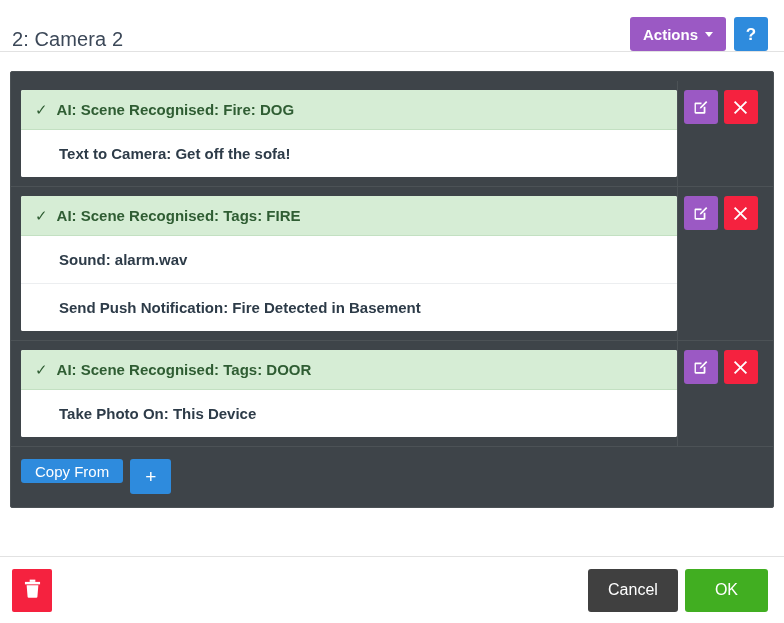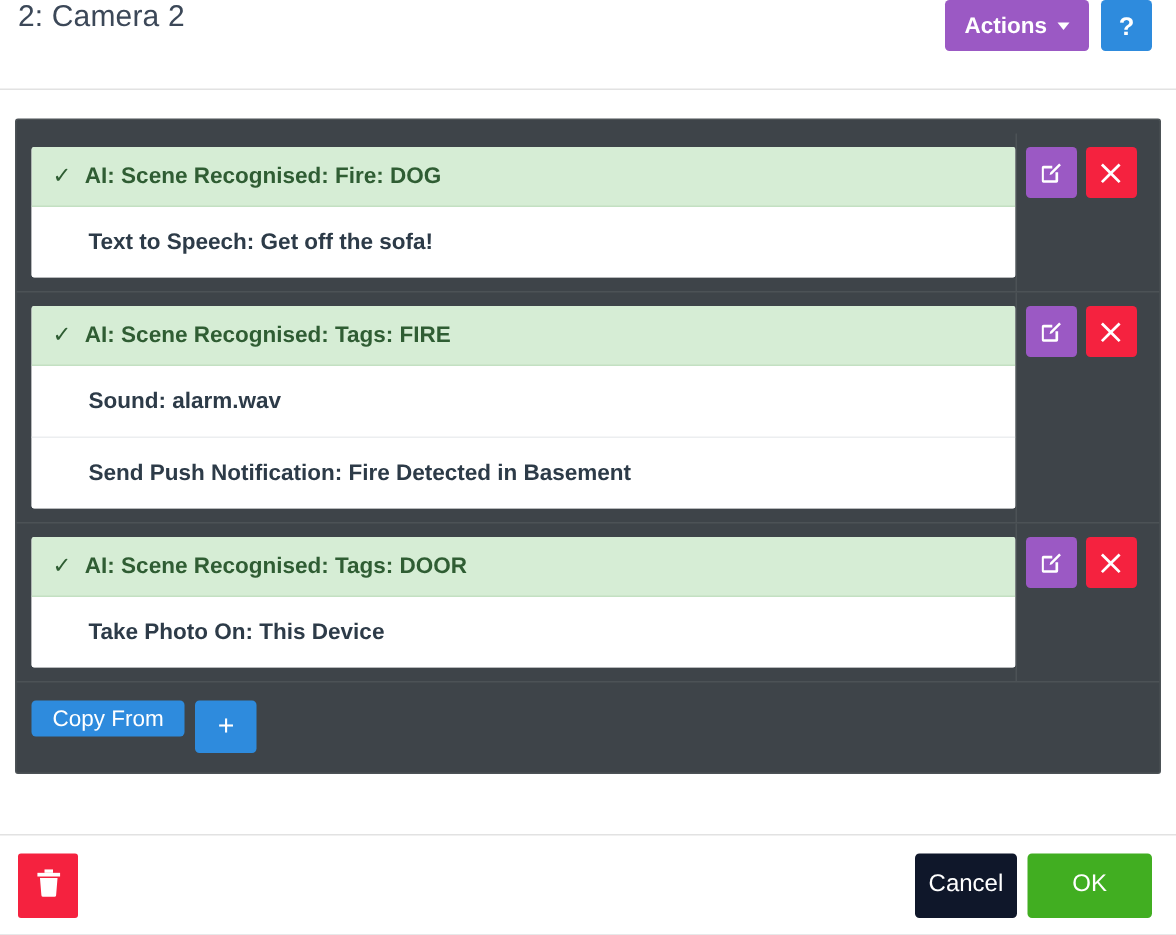--- a/index.html
+++ b/index.html
@@ -7,23 +7,23 @@
     margin: 0; padding: 0;
     width: 784px; height: 623px;
     background: #ffffff;
     font-family: "Liberation Sans", sans-serif;
     overflow: hidden;
   }
 
   
   .header {
     position: relative;
-    height: 60px;
-    display: flex;
-    align-items: flex-start;
+    height: 52px;
+    display: flex;
+    align-items: flex-end;
     padding: 0 16px 0 12px;
     border-bottom: 1px solid #e2e2e2;
     background: #fff;
   }
   .page-title {
     font-size: 20px;
     color: #3c4858;
     font-weight: 400;
     letter-spacing: .1px;
   }
@@ -177,24 +177,24 @@
     background: #f5223f;
     width: 40px; height: 43px;
     border-radius: 2px;
   }
   .footer-right {
     margin-left: auto;
     display: flex;
     gap: 7px;
   }
   .btn-cancel {
-    background: #0f172a;
+    background: #404040;
     font-size: 16px;
     height: 43px;
-    padding: 0 9px;
+    padding: 0 20px;
   }
   .btn-ok {
     background: #41ae21;
     font-size: 16px;
     height: 43px;
     padding: 0 30px;
   }
 </style>
 </head>
 <body>
@@ -213,21 +213,21 @@
 <div class="panel-wrap">
   <div class="panel">
 
     <div class="rule-row">
       <div class="rule-card">
         <div class="rule-head">
           <span class="check">✓</span>
           <span>AI: Scene Recognised: Fire: DOG</span>
         </div>
         <div class="rule-body">
-          <div class="action-item">Text to Speech: Get off the sofa!</div>
+          <div class="action-item">Text to Camera: Get off the sofa!</div>
         </div>
       </div>
       <div class="rule-tools">
         <button class="btn btn-edit">
           <span>
             <svg width="17" height="17" viewBox="0 0 20 20" fill="none">
               <path d="M3 4.2h8.2v2.1H4.6v9.1h9.1V9.2h2.1V16a1.4 1.4 0 0 1-1.4 1.4H4.3A1.4 1.4 0 0 1 3 16V5.6c0-.8.6-1.4 1.4-1.4Z" fill="#fff"></path>
               <path d="M16.6 2.4 18 3.8l-7 7-1.9.5.5-1.9 7-7Z" fill="#fff"></path>
             </svg>
           </span>

